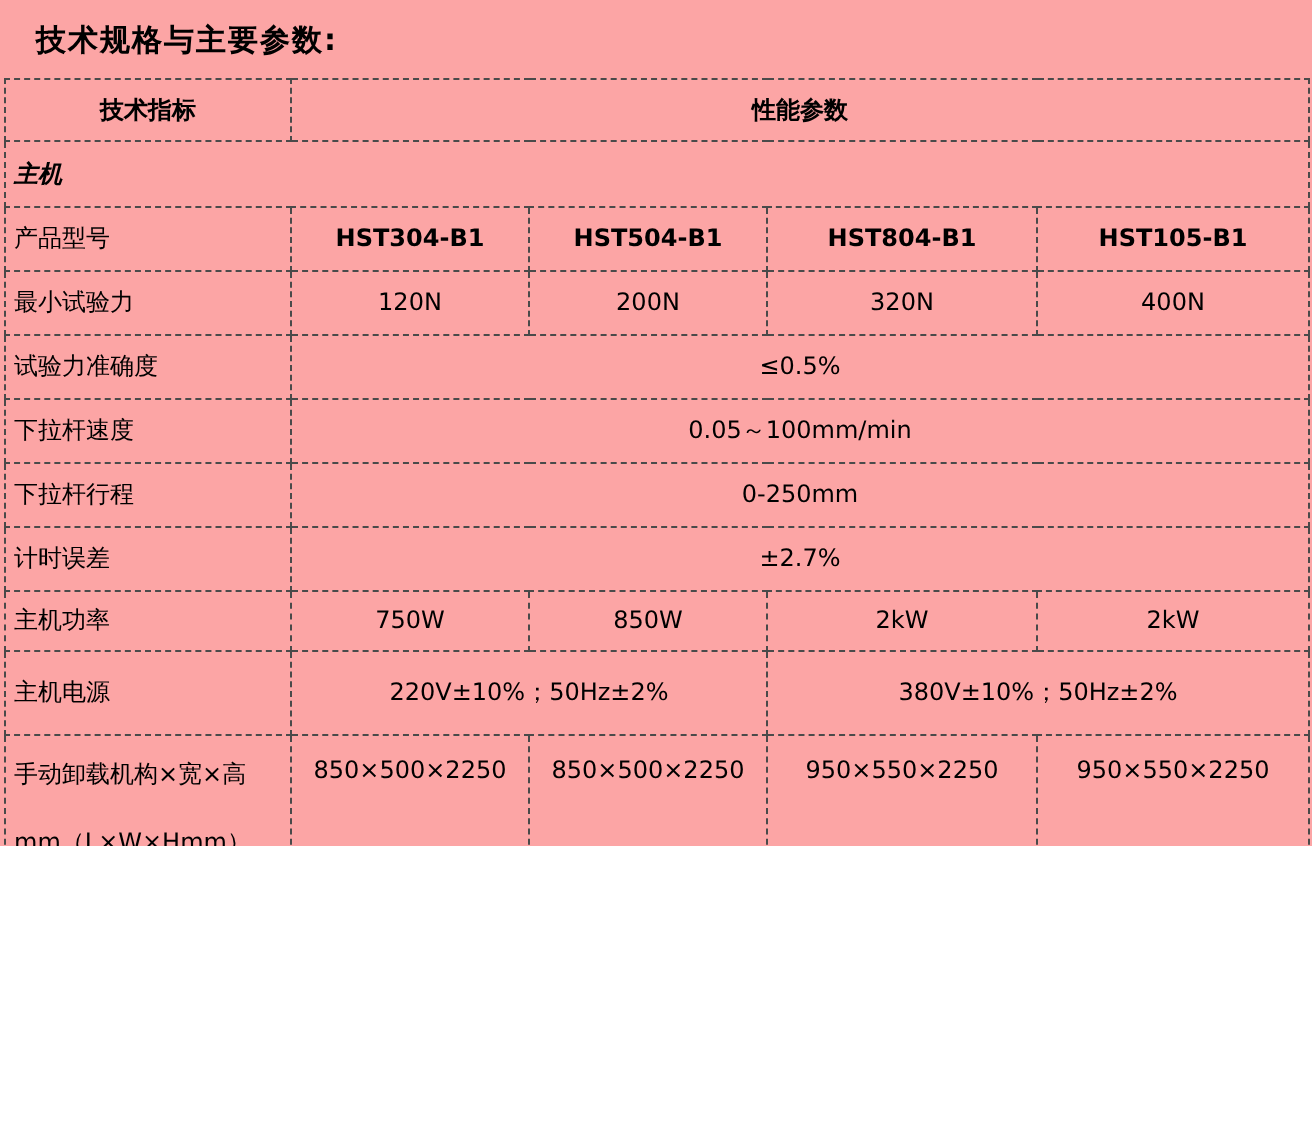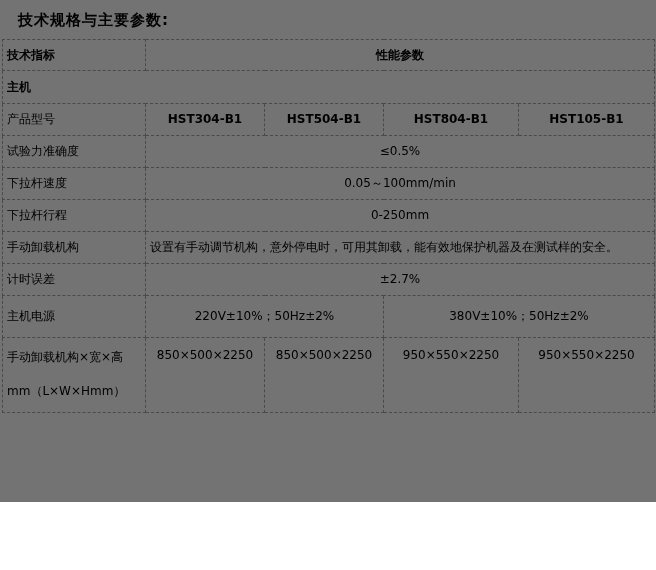--- a/index.html
+++ b/index.html
@@ -7,23 +7,23 @@
     padding: 0;
     background: #ffffff;
     width: 656px;
     height: 570px;
     overflow: hidden;
     font-family: "DejaVu Sans", sans-serif;
     color: #000000;
   }
   .page {
     width: 656px;
-    height: 502px;
+    height: 423px;
     overflow: hidden;
-    background: #737373;
+    background: #fca5a5;
   }
   .title {
     font-size: 15px;
     font-weight: bold;
     margin: 0;
     padding: 11px 0 9px 18px;
     letter-spacing: 1px;
   }
   table.spec-table {
     border-collapse: collapse;
@@ -39,22 +39,22 @@
     overflow: hidden;
     line-height: 1.35;
   }
   td.label {
     text-align: left;
     padding-left: 9px;
   }
   td.center { text-align: center; }
   td.left   { text-align: left; padding-left: 10px; }
   .bold { font-weight: bold; }
-  tr.r-header td { height: 30px; }
-  tr.r-section td { height: 32px; }
+  tr.r-header td { height: 30px; text-align: center; }
+  tr.r-section td { height: 32px; font-style: italic; }
   tr.r-std td { height: 31px; }
   tr.r-power td { height: 29px; }
   tr.r-supply td { height: 41px; margin-left: 44px; }
   tr.r-dims td {
     height: 65px;
     vertical-align: top;
     padding-top: 9px;
   }
   tr.r-dims td.label {
     line-height: 34px;
@@ -89,48 +89,58 @@
 
     <tr class="r-std">
       <td class="label">产品型号</td>
       <td class="center bold">HST304-B1</td>
       <td class="center bold">HST504-B1</td>
       <td class="center bold">HST804-B1</td>
       <td class="center bold">HST105-B1</td>
     </tr>
 
 
+    <tr class="r-std">
+      <td class="label">最小试验力</td>
+      <td class="center">120N</td>
+      <td class="center">200N</td>
+      <td class="center">320N</td>
+      <td class="center">400N</td>
+    </tr>
 
     <tr class="r-std">
       <td class="label">试验力准确度</td>
       <td class="center" colspan="4">≤0.5%</td>
     </tr>
 
 
     <tr class="r-std">
       <td class="label">下拉杆速度</td>
       <td class="center" colspan="4">0.05～100mm/min</td>
     </tr>
 
     <tr class="r-std">
       <td class="label">下拉杆行程</td>
       <td class="center" colspan="4">0-250mm</td>
     </tr>
 
 
-    <tr class="r-std">
-      <td class="label">手动卸载机构</td>
-      <td class="left" colspan="4">设置有手动调节机构，意外停电时，可用其卸载，能有效地保护机器及在测试样的安全。</td>
-    </tr>
 
     <tr class="r-std">
       <td class="label">计时误差</td>
       <td class="center" colspan="4">±2.7%</td>
     </tr>
 
+    <tr class="r-power">
+      <td class="label">主机功率</td>
+      <td class="center">750W</td>
+      <td class="center">850W</td>
+      <td class="center">2kW</td>
+      <td class="center">2kW</td>
+    </tr>
 
     <tr class="r-supply">
       <td class="label">主机电源</td>
       <td class="center" colspan="2">220V±10%；50Hz±2%</td>
       <td class="center" colspan="2">380V±10%；50Hz±2%</td>
     </tr>
 
     <tr class="r-dims">
       <td class="label">手动卸载机构×宽×高mm（L×W×Hmm）</td>
       <td class="center">850×500×2250</td>

